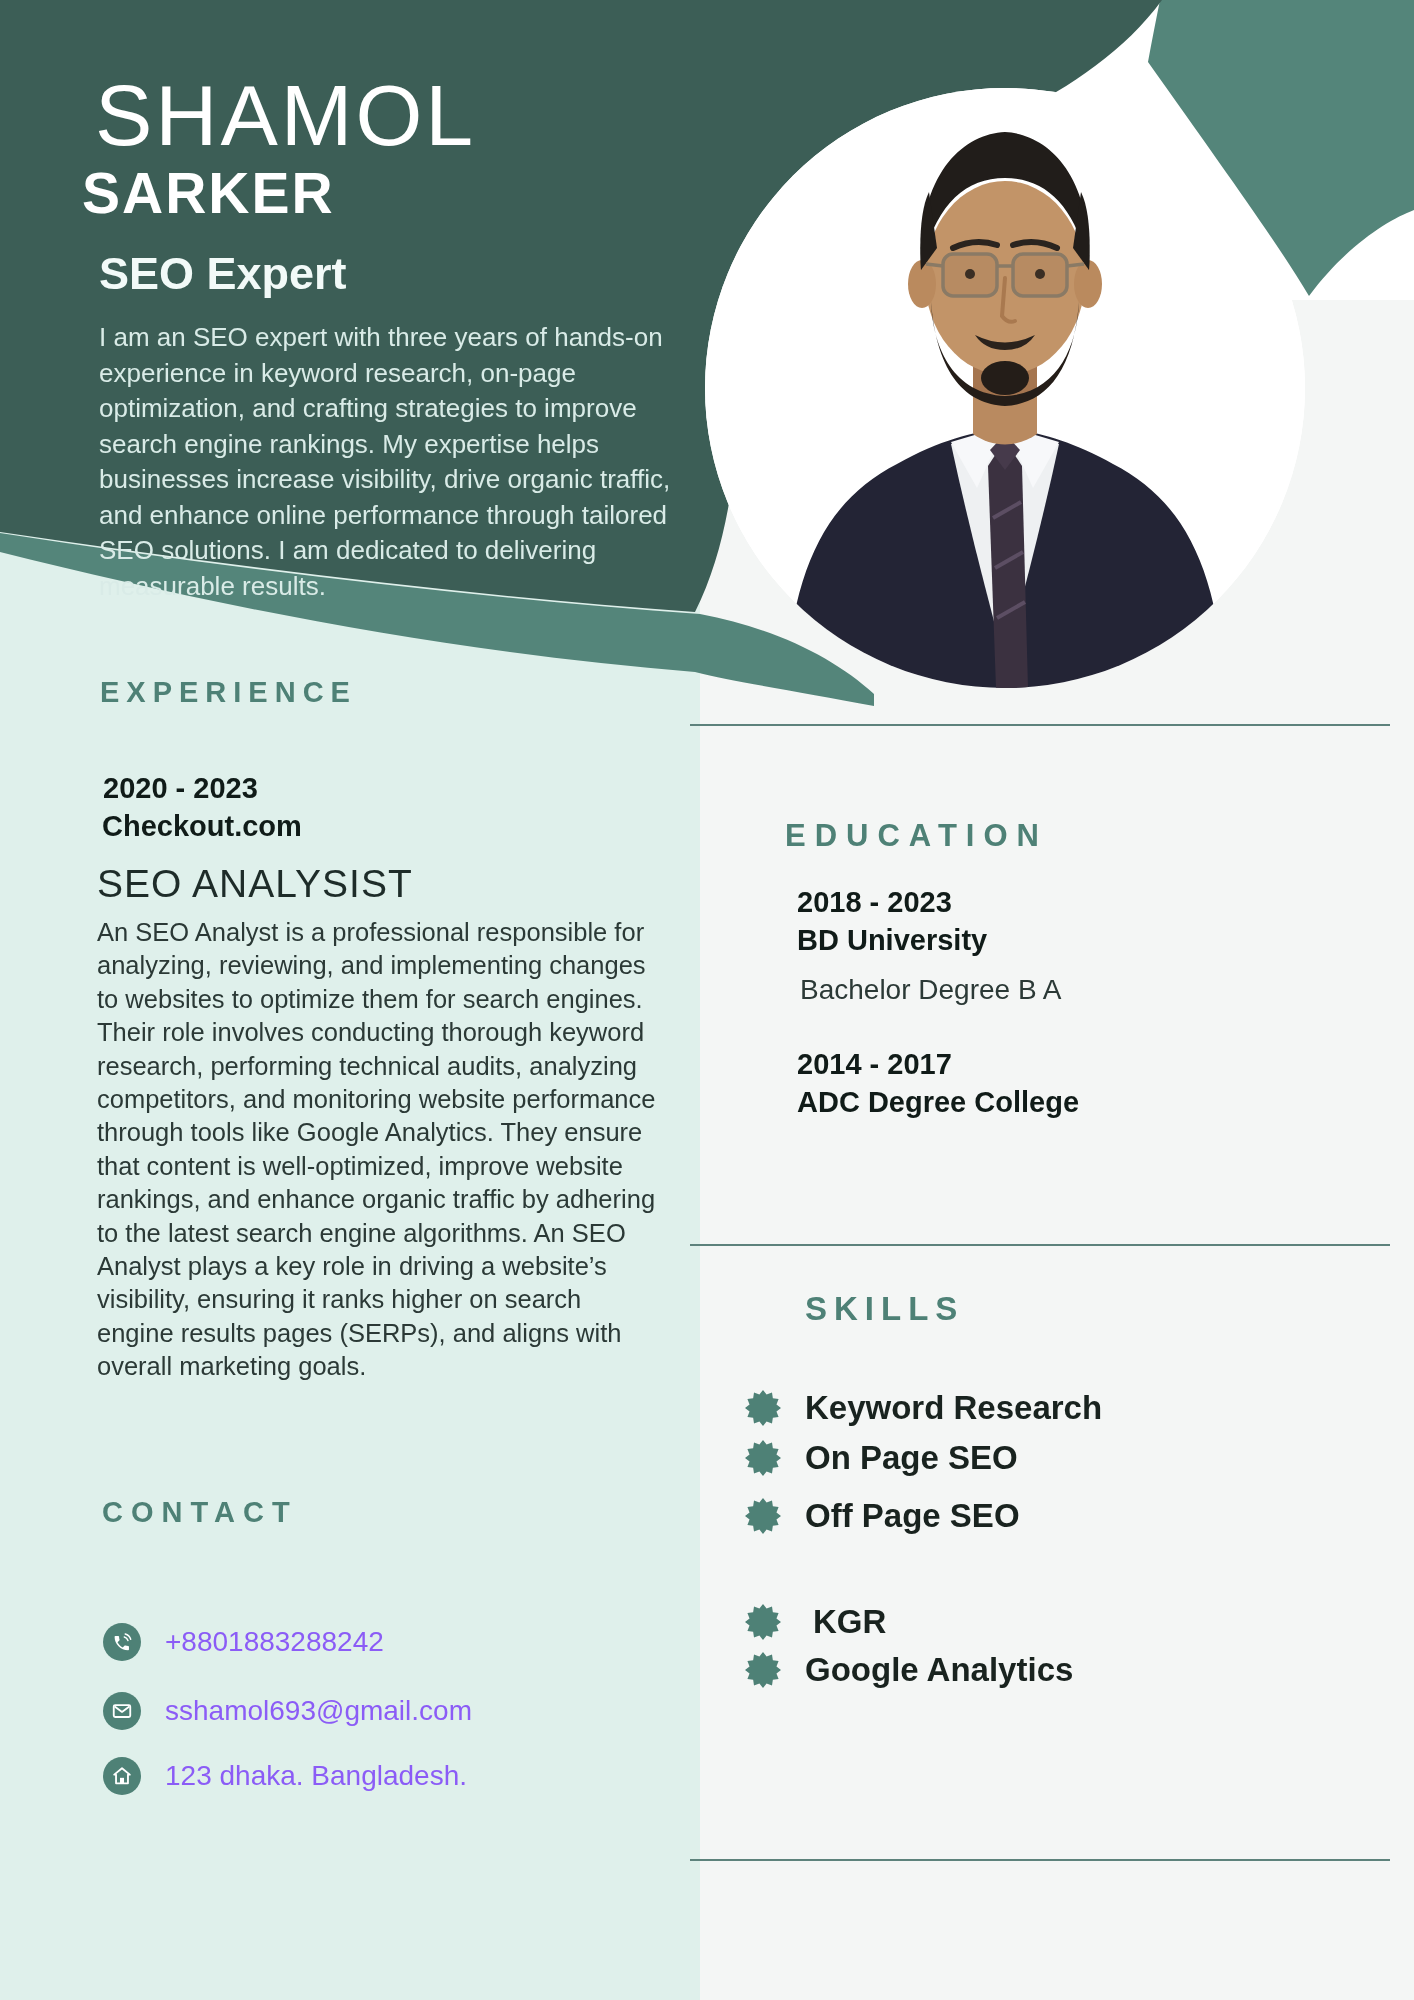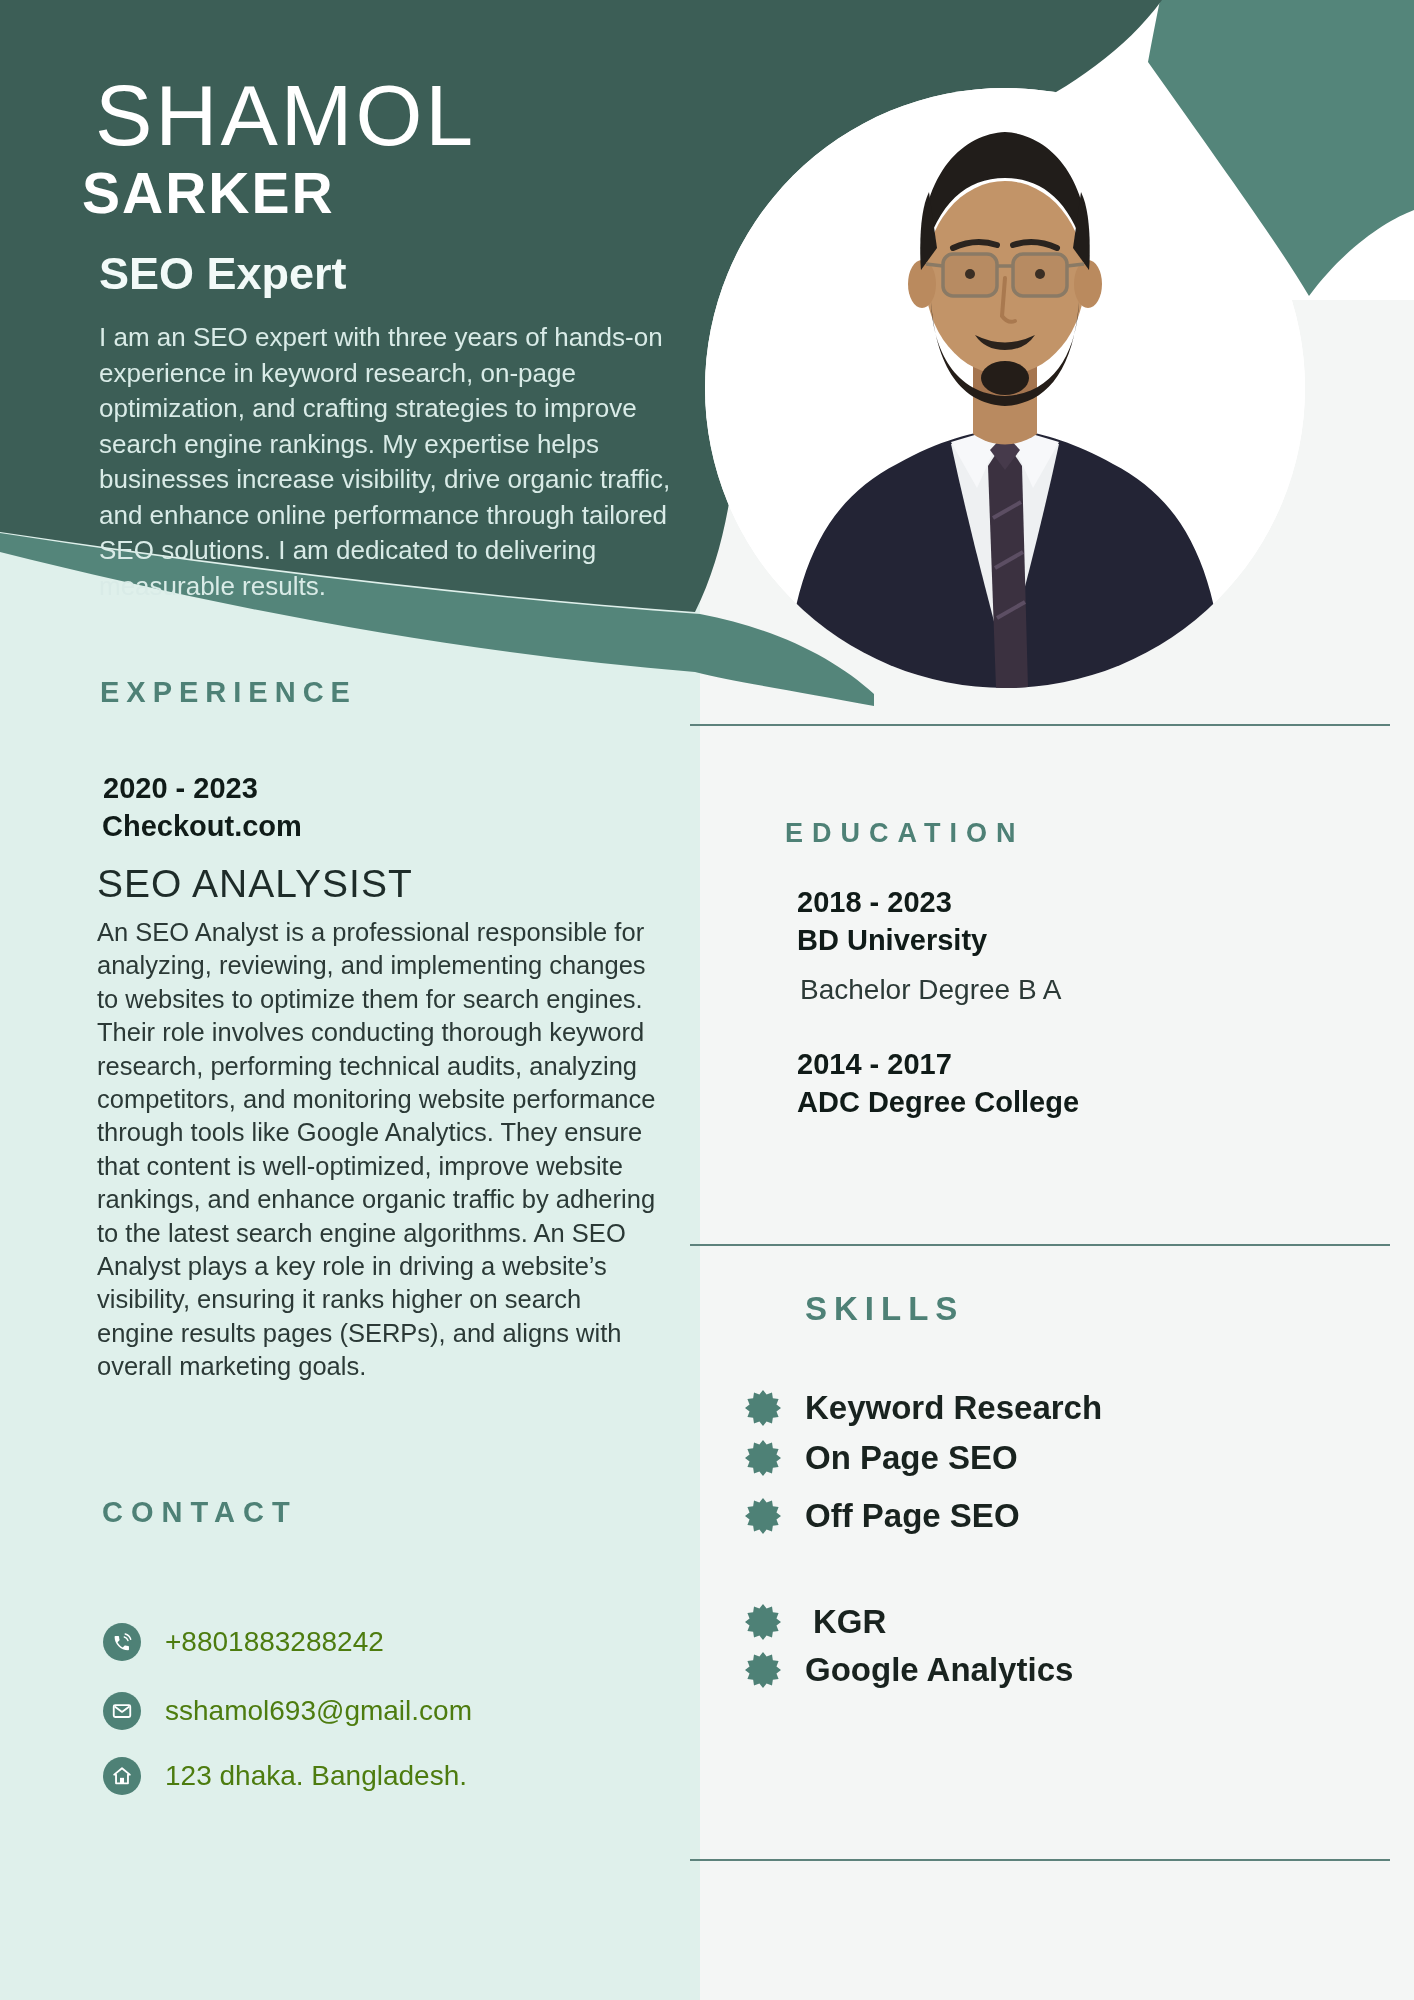--- a/index.html
+++ b/index.html
@@ -40,25 +40,25 @@
   .exp-period{position:absolute;z-index:4;left:103px;top:772px;font-size:29px;font-weight:700;color:#101B18;}
   .exp-company{position:absolute;z-index:4;left:102px;top:810px;font-size:29px;font-weight:700;color:#101B18;}
   .exp-title{position:absolute;z-index:4;left:97px;top:862px;font-size:39px;font-weight:400;color:#1E2C29;letter-spacing:1px;}
   .exp-desc{
     position:absolute;z-index:4;left:97px;top:916px;width:560px;
     font-size:25.5px;line-height:33.4px;color:#2B3936;
   }
   
   .contact-heading{left:102px;top:1496px;font-size:29px;letter-spacing:8px;}
   .contact-row{position:absolute;z-index:4;left:103px;display:flex;align-items:center;}
-  .contact-row .txt{margin-left:24px;font-size:28px;color:#4d7c0f;}
+  .contact-row .txt{margin-left:24px;font-size:28px;color:#8b5cf6;}
   .cicon{width:38px;height:38px;border-radius:50%;background:#4E8176;display:flex;align-items:center;justify-content:center;flex:0 0 38px;}
   .cicon svg{width:22px;height:22px;display:block;}
   
-  .edu-heading{left:785px;top:818px;font-size:27px;letter-spacing:9px;}
+  .edu-heading{left:785px;top:818px;font-size:31px;letter-spacing:9px;}
   .edu-period{position:absolute;z-index:4;left:797px;font-size:29px;font-weight:700;color:#101B18;}
   .edu-school{position:absolute;z-index:4;left:797px;font-size:29px;font-weight:700;color:#101B18;}
   .edu-detail{position:absolute;z-index:4;left:800px;font-size:28px;font-weight:400;color:#2B3936;}
   
   .skills-heading{left:805px;top:1290px;font-size:33px;letter-spacing:7px;}
   .skill-row{position:absolute;z-index:4;left:745px;display:flex;align-items:center;height:40px;}
   .skill-star{
     width:36px;height:36px;background:#4E8176;flex:0 0 36px;
     clip-path:polygon(100% 50%,87.4% 60%,93.3% 75%,77.4% 77.4%,75% 93.3%,60% 87.4%,50% 100%,40% 87.4%,25% 93.3%,22.6% 77.4%,6.7% 75%,12.6% 60%,0% 50%,12.6% 40%,6.7% 25%,22.6% 22.6%,25% 6.7%,40% 12.6%,50% 0%,60% 12.6%,75% 6.7%,77.4% 22.6%,93.3% 25%,87.4% 40%);
   }

